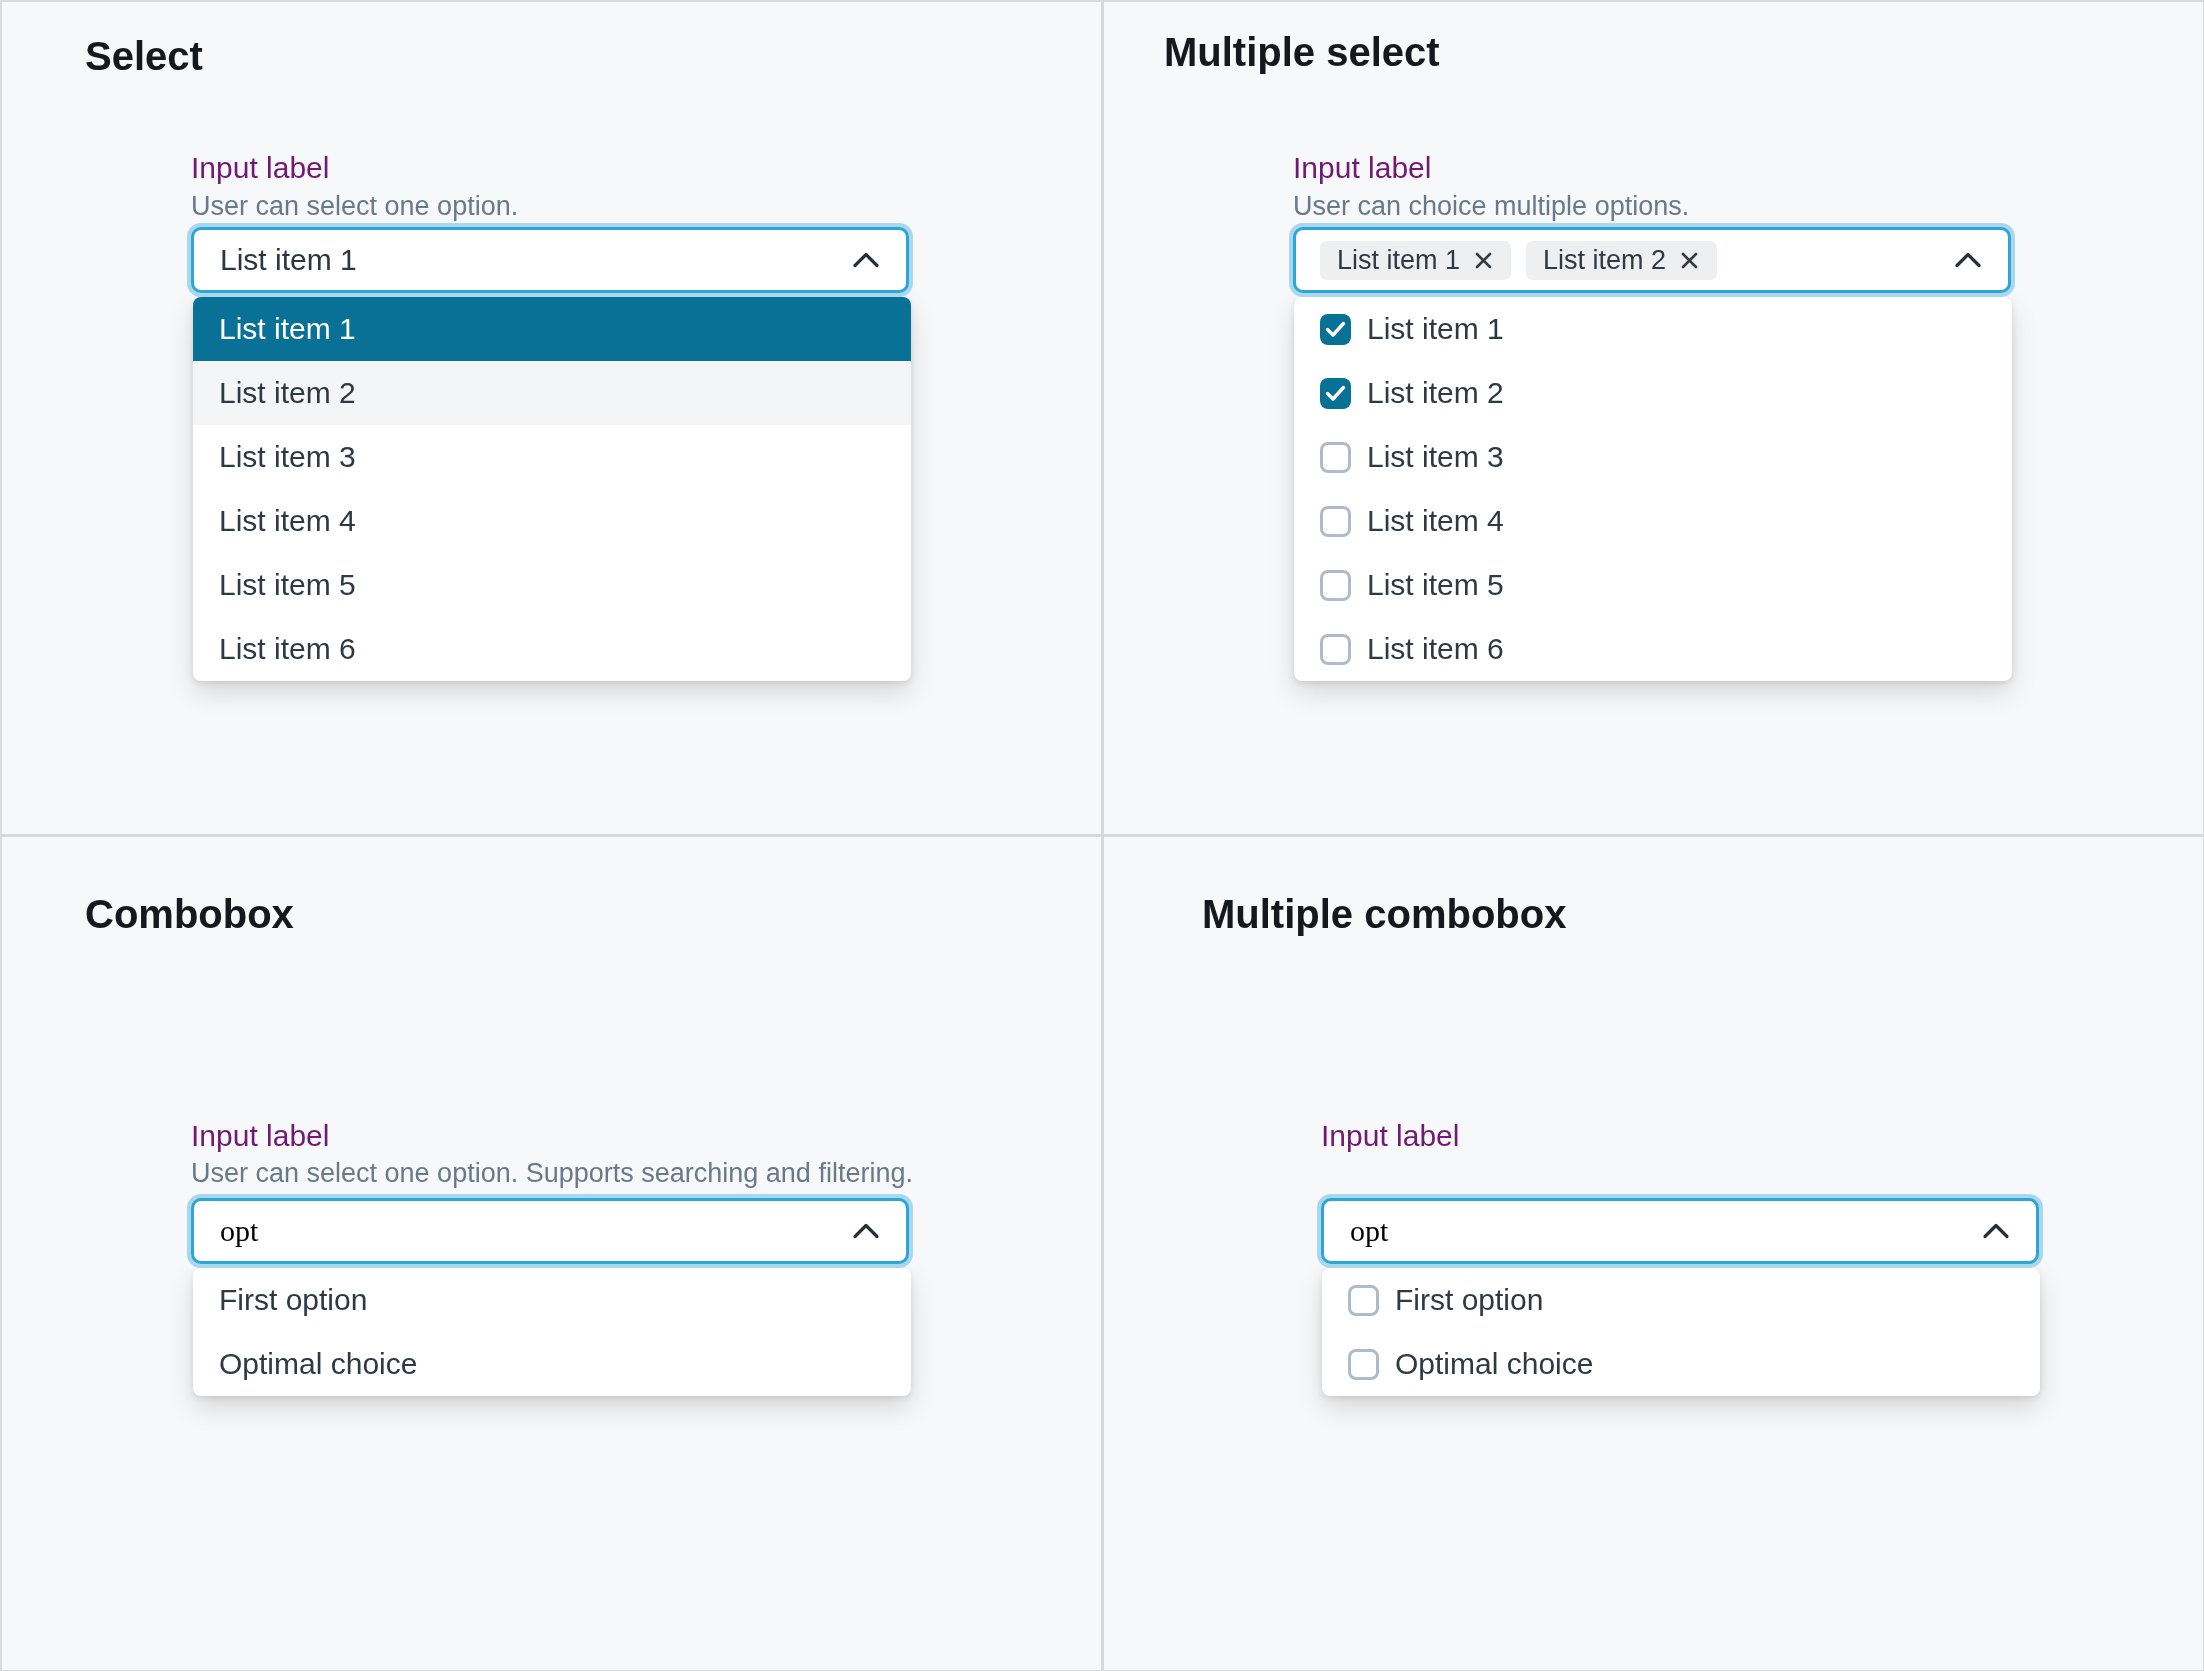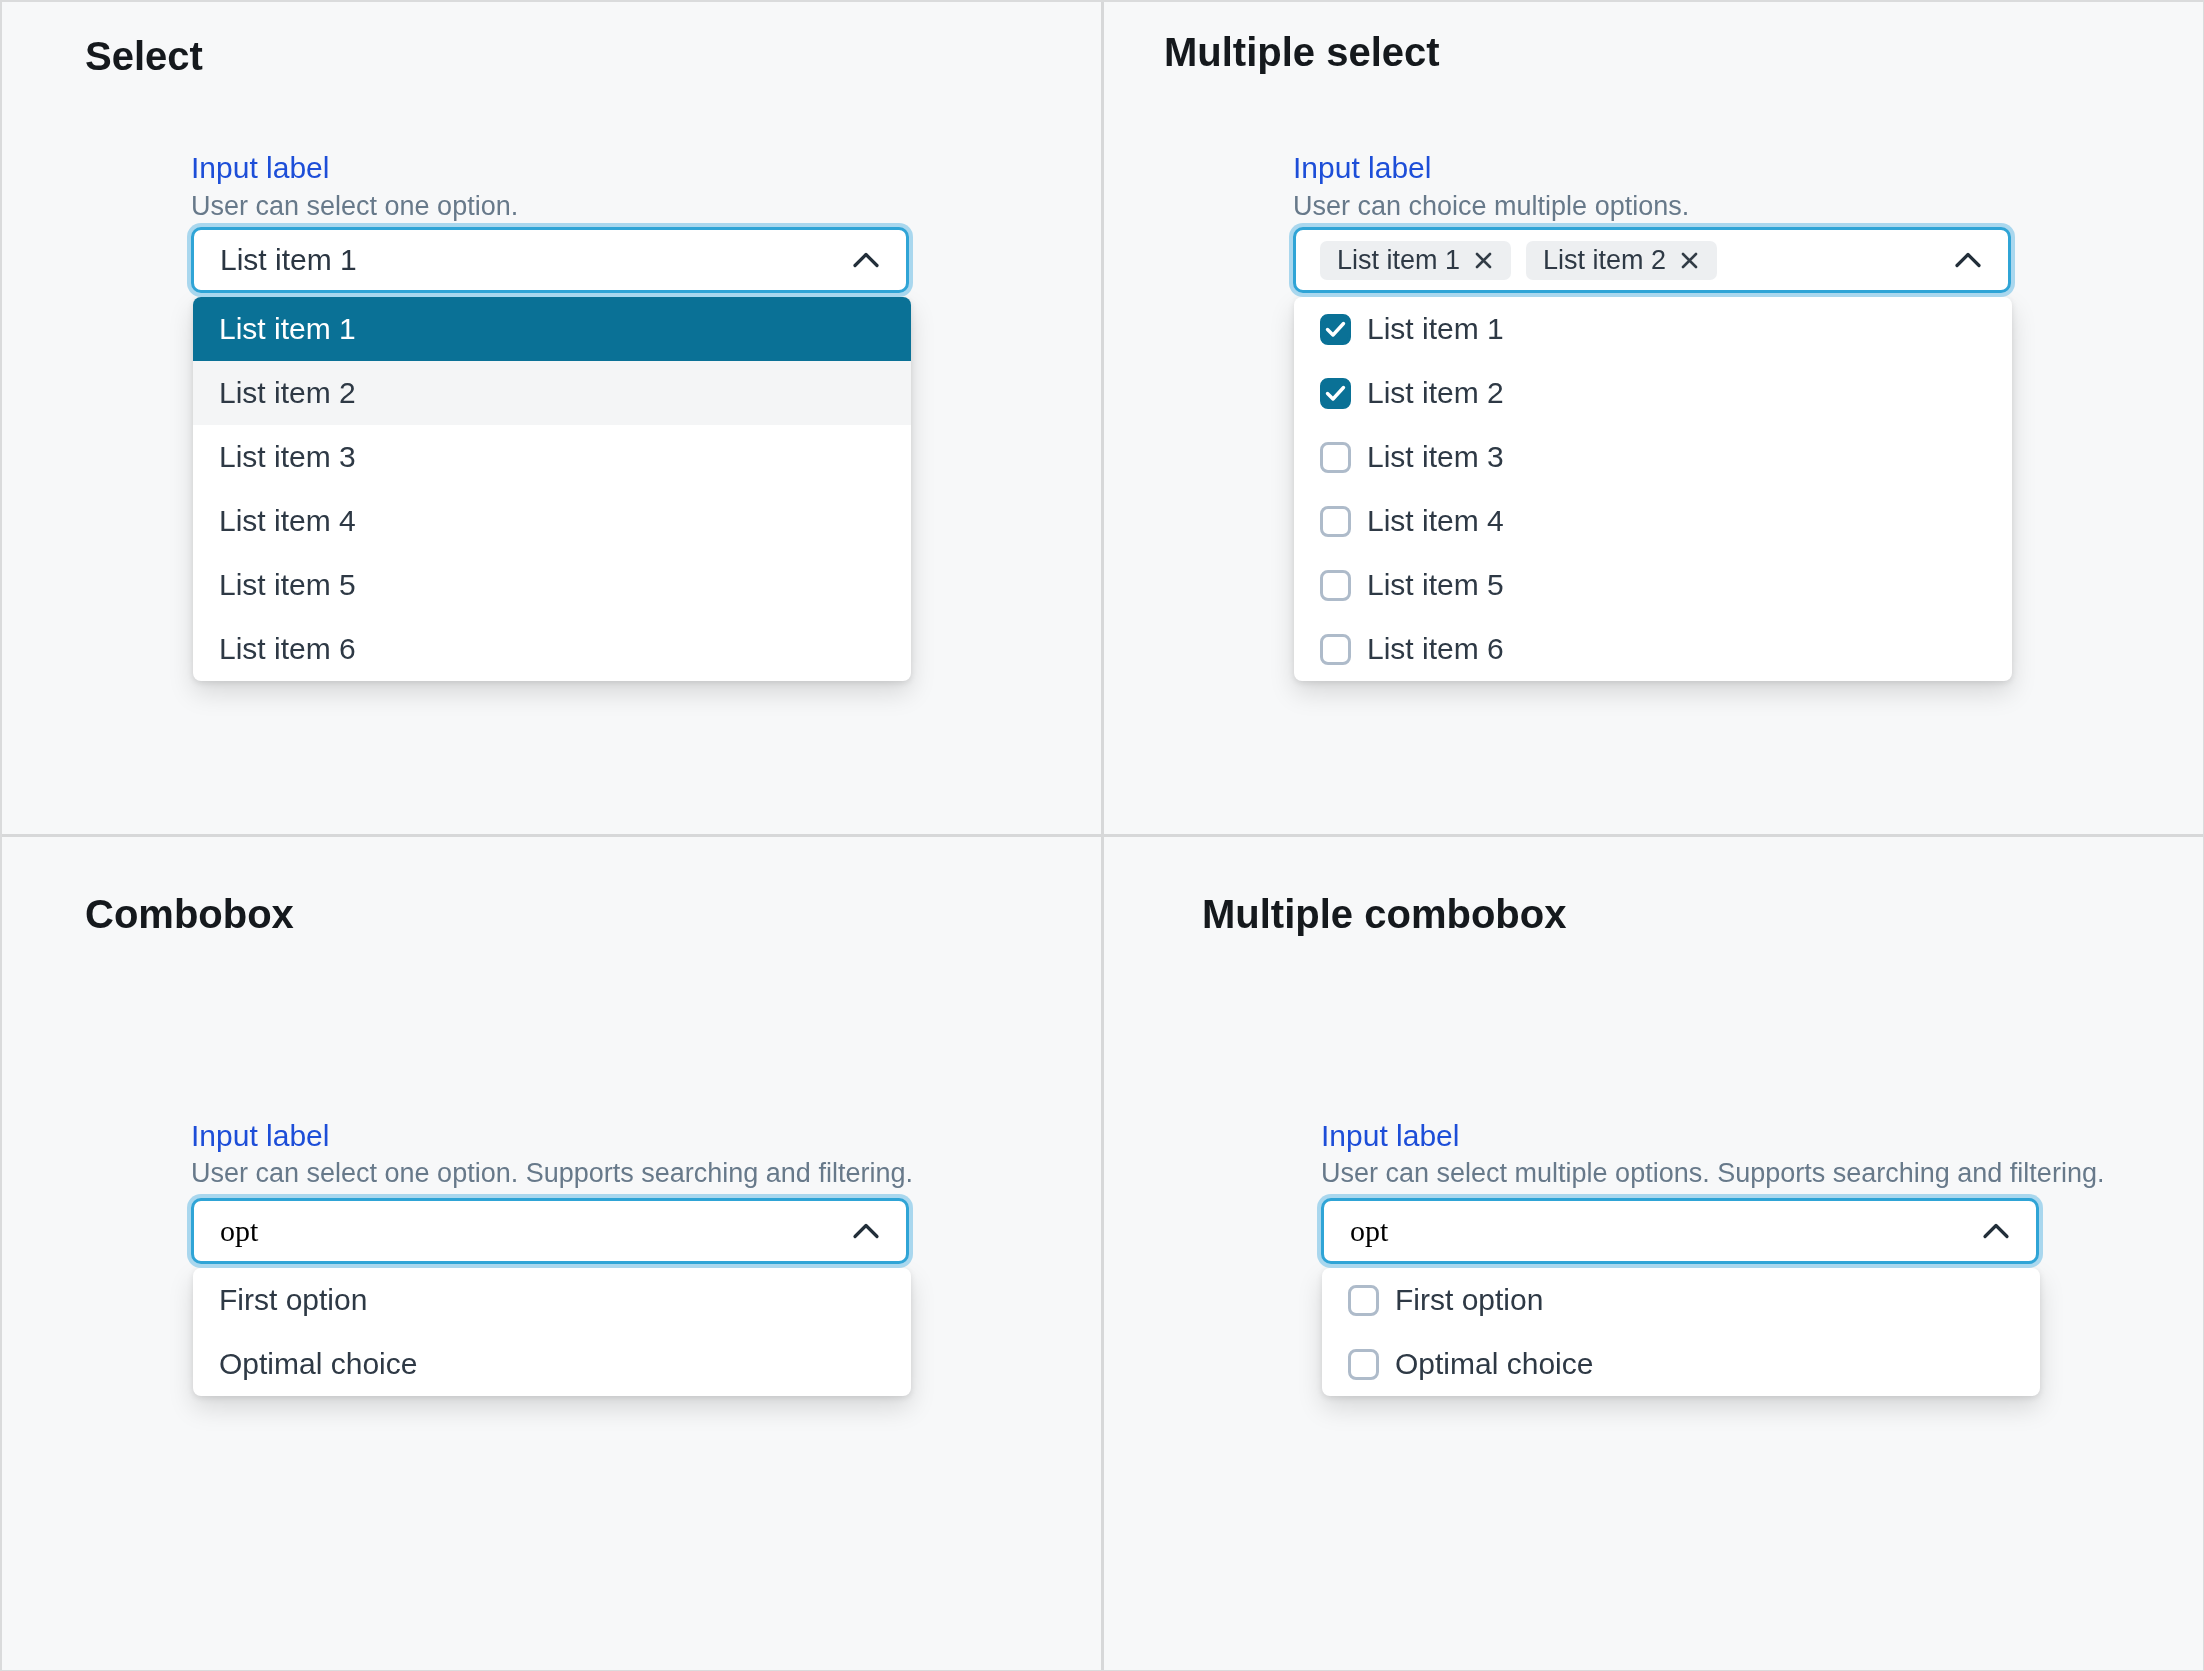--- a/index.html
+++ b/index.html
@@ -14,21 +14,21 @@
   .vdivider { position:absolute; left:1101px; top:0; width:3px; height:1672px; background:#D7D8D9; z-index:40; }
   .hdivider { position:absolute; left:0; top:834px; width:2205px; height:3px; background:#D7D8D9; z-index:40; }
 
   .panel { position:absolute; width:1102px; height:836px; background:#F7F8F9; }
   #p-select            { left:0;    top:0;padding-left:26px;   }
   #p-multiple-select   { left:1102px; top:0;text-decoration:underline; }
   #p-combobox          { left:0;    top:836px; }
   #p-multiple-combobox { left:1102px; top:836px;margin-left:28px; }
 
   .title { position:absolute; font-size:40px; font-weight:700; color:#15191D; line-height:1.1; }
-  .label { position:absolute; font-size:30px; color:#1d4ed8; }
+  .label { position:absolute; font-size:30px; color:#701a75; }
   .desc  { position:absolute; font-size:27px; color:#67798A; }
 
   .input {
     position:absolute; width:718px; height:66px;
     background:#FFFFFF;
     border:3px solid #2FA4D6;
     border-radius:10px;
     box-shadow:0 0 0 4px #A9D7EE;
     display:flex; align-items:center;
     z-index:10;
@@ -224,21 +224,20 @@
       </div>
     <div class="row">
         <span>Optimal choice</span>
       </div>
   </div>
 </section>
 
 <section class="panel" id="p-multiple-combobox">
   <h2 class="title">Multiple combobox</h2>
   <div class="label">Input label</div>
-  <div class="desc">User can select multiple options. Supports searching and filtering.</div>
 
   <div class="input">
     <input class="text-input" type="text" value="opt" style="">
     <span class="chevron">
       <svg width="28" height="17" viewBox="0 0 28 17">
           <path d="M3 14 L14 3 L25 14" stroke="#232F3A" stroke-width="3.2" fill="none" stroke-linecap="round" stroke-linejoin="round"></path>
         </svg>
     </span>
   </div>
 

